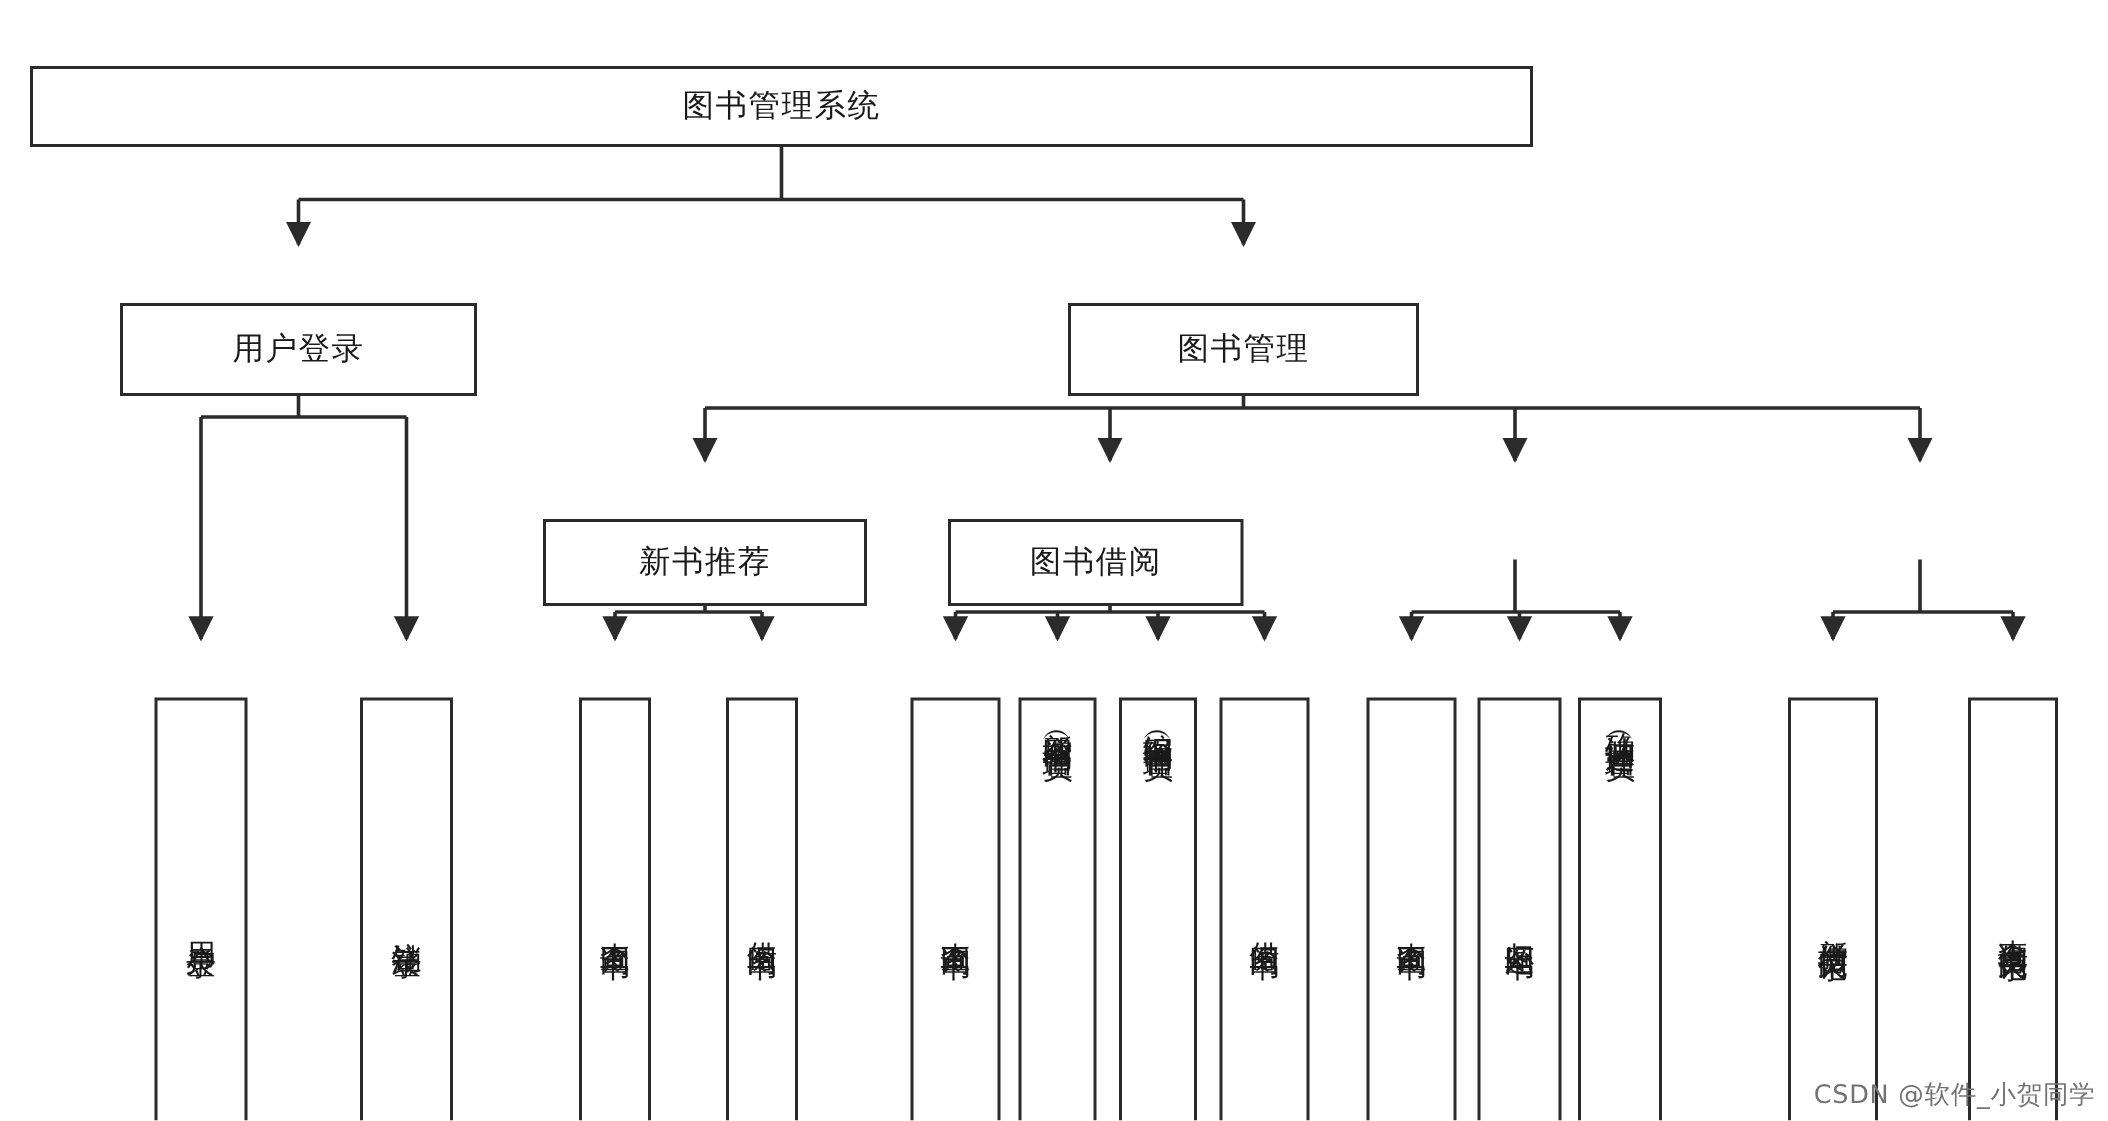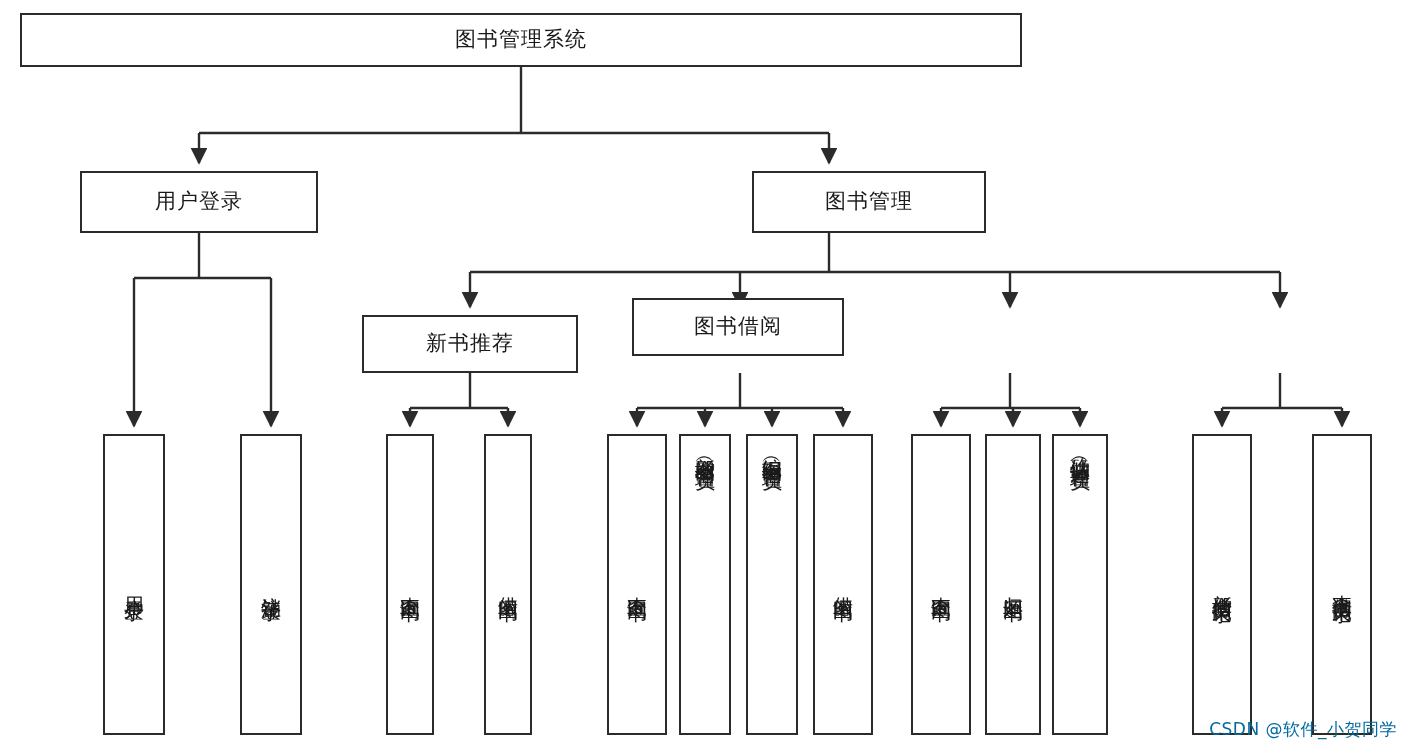--- a/index.html
+++ b/index.html
@@ -29,20 +29,21 @@
   .node {
     position: absolute;
     box-sizing: border-box;
     border: 2px solid #2b2b2b;
     background: #ffffff;
     display: flex;
     align-items: center;
     justify-content: center;
     color: #1a1a1a;
     z-index: 2;
+    margin-top: 31px;
   }
   .node.horiz {
     font-size: 21px;
     letter-spacing: 1px;
     line-height: 1.1;
   }
   .node.vert {
     writing-mode: vertical-rl;
     text-orientation: upright;
     font-size: 20px;
@@ -52,21 +53,21 @@
   }
   .node.vert.top-aligned {
     justify-content: flex-start;
     padding-top: 6px;
   }
   #watermark {
     position: absolute;
     right: 8px;
     bottom: 6px;
     font-size: 17px;
-    color: #0369a1;
+    color: #737373;
     letter-spacing: 0.5px;
     white-space: nowrap;
     z-index: 5;
     font-family: "DejaVu Sans", "Liberation Sans", sans-serif;
   }
 </style>
 </head>
 <body>
 
 <div id="canvas">
@@ -117,24 +118,24 @@
       <path d="M 1280 373 L 1280 408"></path>
       <path d="M 1222 408 L 1342 408"></path>
       <path d="M 1222 408 L 1222 426" marker-end="url(#arrow)"></path>
       <path d="M 1342 408 L 1342 426" marker-end="url(#arrow)"></path>
     </g>
   </svg>
 
   <div class="node horiz" id="node-root" style="left: 20px; top: 13px; width: 1002px; height: 54px;">图书管理系统</div>
 
   <div class="node horiz" id="node-l2-0" style="left: 80px; top: 171px; width: 238px; height: 62px;">用户登录</div>
-  <div class="node horiz" id="node-l2-1" style="left: 752px; top: 171px; width: 234px; height: 62px;">图书管理</div>
+  <div class="node horiz" id="node-l2-1" style="left: 712px; top: 171px; width: 234px; height: 62px;">图书管理</div>
 
   <div class="node horiz" id="node-l3-0" style="left: 362px; top: 315px; width: 216px; height: 58px;">新书推荐</div>
-  <div class="node horiz" id="node-l3-1" style="left: 632px; top: 298px; width: 212px; height: 58px;">图书借阅</div>
+  <div class="node horiz" id="node-l3-1" style="left: 632px; top: 315px; width: 197px; height: 58px;">图书借阅</div>
 
   <div class="node vert" id="node-leaf-0" style="left: 103px; top: 434px; width: 62px; height: 301px;">用户登录</div>
   <div class="node vert" id="node-leaf-1" style="left: 240px; top: 434px; width: 62px; height: 301px;">注销登录</div>
   <div class="node vert" id="node-leaf-2" style="left: 386px; top: 434px; width: 48px; height: 301px;">查询图书</div>
   <div class="node vert" id="node-leaf-3" style="left: 484px; top: 434px; width: 48px; height: 301px;">借阅图书</div>
   <div class="node vert" id="node-leaf-4" style="left: 607px; top: 434px; width: 60px; height: 301px;">查询图书</div>
   <div class="node vert top-aligned" id="node-leaf-5" style="left: 679px; top: 434px; width: 52px; height: 301px;">新增图书（管理员）</div>
   <div class="node vert top-aligned" id="node-leaf-6" style="left: 746px; top: 434px; width: 52px; height: 301px;">编辑图书（管理员）</div>
   <div class="node vert" id="node-leaf-7" style="left: 813px; top: 434px; width: 60px; height: 301px;">借阅图书</div>
   <div class="node vert" id="node-leaf-8" style="left: 911px; top: 434px; width: 60px; height: 301px;">查询图书</div>

